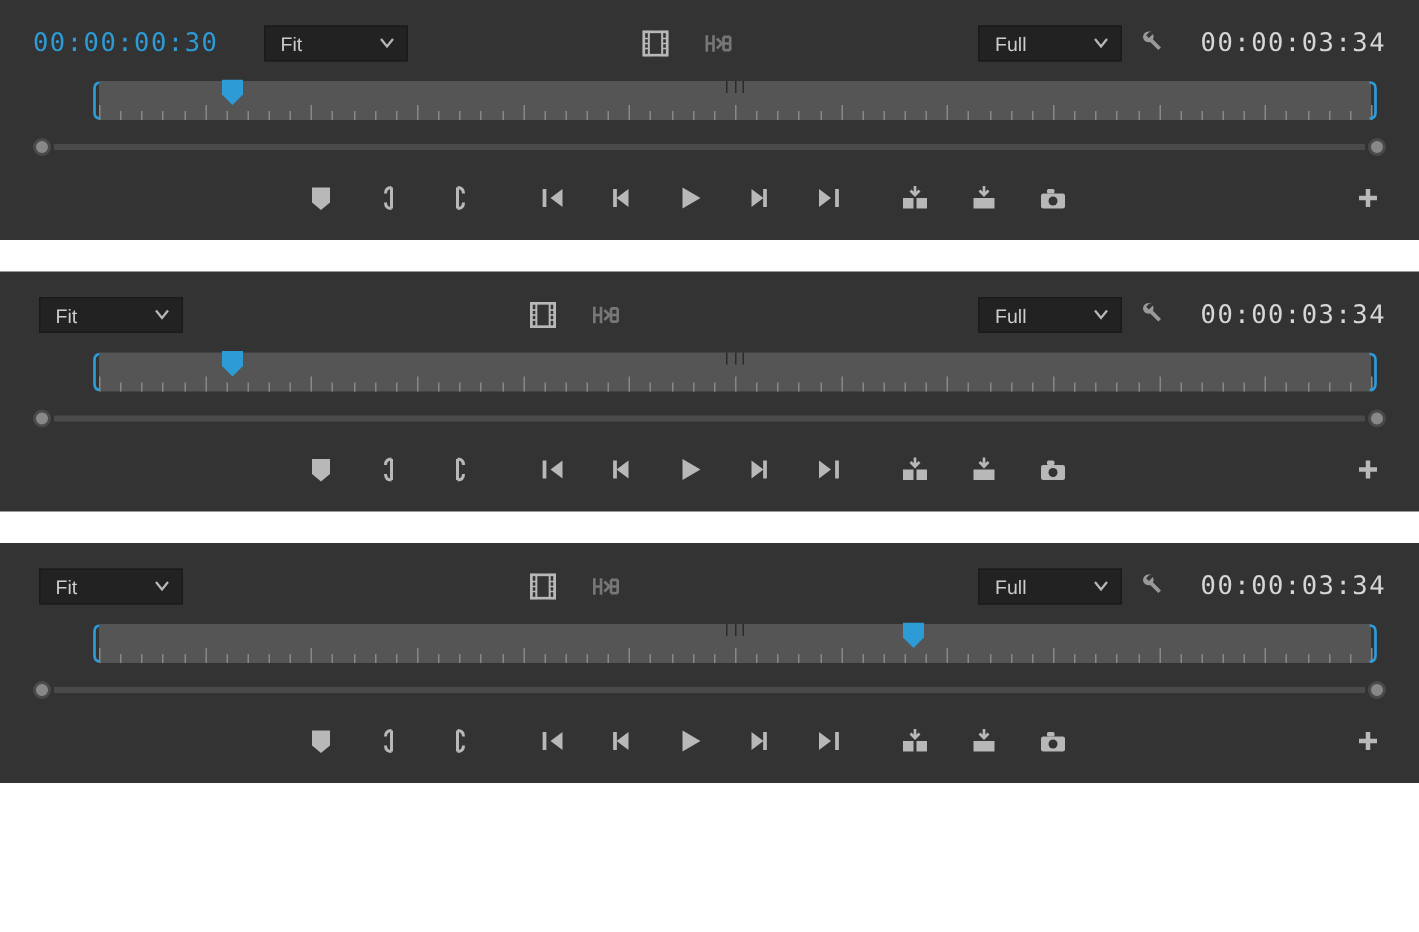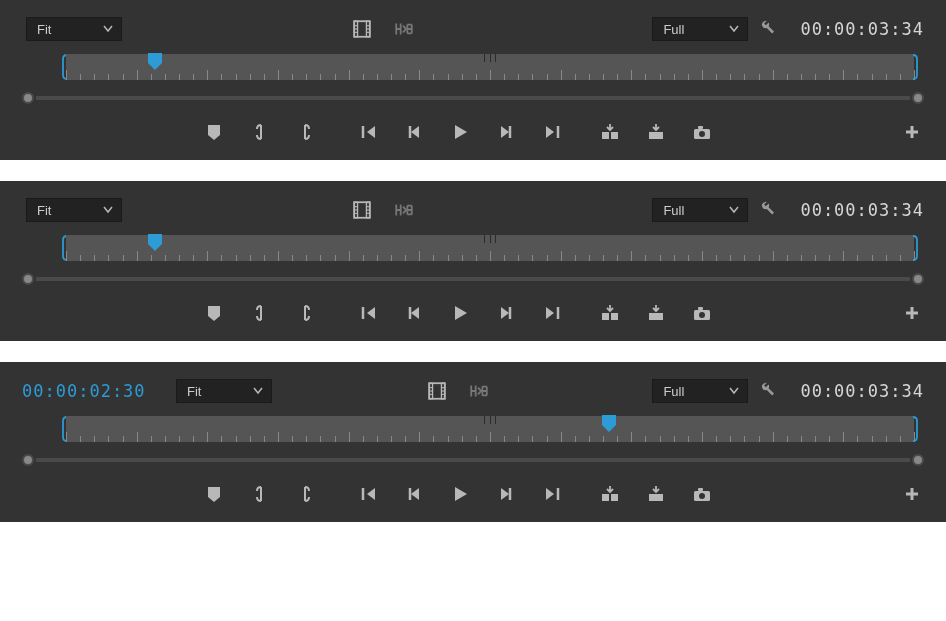--- a/index.html
+++ b/index.html
@@ -49,20 +49,21 @@
   .tbtn svg { width: 20px; height: 18px; fill: #b8b8b8; stroke: #b8b8b8; }
   .addbtn { margin-left: auto; }
   .addbtn svg { width: 16px; height: 16px; fill: #b8b8b8; }
 </style>
 </head>
 <body>
 
 <div id="container">
     <div class="panel">
       <div class="top-row">
+        <span class="timecode">00:00:00:30</span>
         <div class="dropdown zoom">
           <span>Fit</span>
           <span class="chev"><svg viewBox="0 0 10 10">
               <use href="#i-chev"></use>
             </svg></span>
         </div>
         <div class="spacer"></div>
         <div class="top-icons">
           <span class="iconbtn">
             <svg viewBox="0 0 18 18">
@@ -431,21 +432,20 @@
         </div>
         <span class="tbtn addbtn">
           <svg viewBox="0 0 16 16">
             <use href="#i-plus"></use>
           </svg>
         </span>
       </div>
     </div>
     <div class="panel">
       <div class="top-row">
-        <span class="timecode">00:00:02:30</span>
         <div class="dropdown zoom">
           <span>Fit</span>
           <span class="chev"><svg viewBox="0 0 10 10">
               <use href="#i-chev"></use>
             </svg></span>
         </div>
         <div class="spacer"></div>
         <div class="top-icons">
           <span class="iconbtn">
             <svg viewBox="0 0 18 18">

